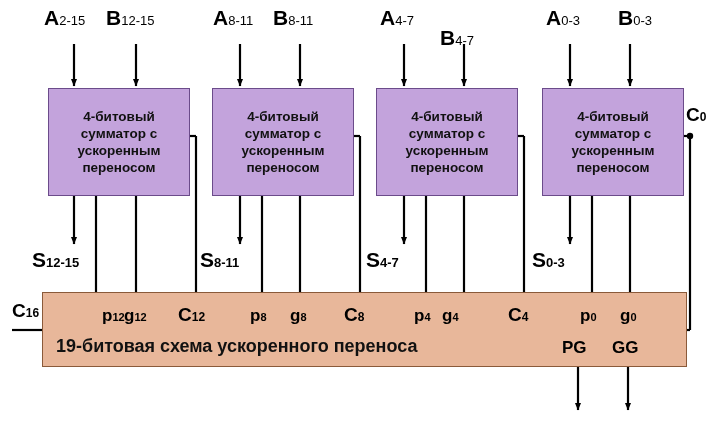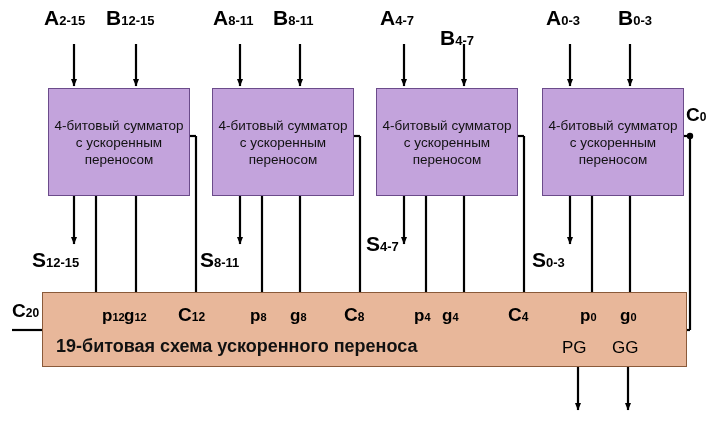--- a/index.html
+++ b/index.html
@@ -32,21 +32,21 @@
     box-sizing: border-box;
     display: flex;
     align-items: center;
     justify-content: center;
     text-align: center;
   }
   .adder-label {
     font-size: 13.5px;
     line-height: 17px;
     color: #111111;
-    font-weight: 400;
+    font-weight: 700;
     padding: 0 4px;
   }
   .cla-bar {
     position: absolute;
     left: 42px;
     top: 292px;
     width: 645px;
     height: 75px;
     background: #e8b79a;
     border: 1.5px solid #8a5a3a;
@@ -65,21 +65,21 @@
     position: absolute;
     color: #000000;
     white-space: nowrap;
   }
   .in-label {
     font-size: 21px;
     font-weight: 700;
   }
   .in-label .sub {
     font-size: 13px;
-    font-weight: 700;
+    font-weight: 400;
     text-align: right;
   }
   .sum-label {
     font-size: 21px;
     font-weight: 700;
     text-align: center;
   }
   .sum-label .sub {
     font-size: 13px;
     font-weight: 700;
@@ -95,21 +95,21 @@
   .c-label {
     font-size: 19px;
     font-weight: 700;
   }
   .c-label .sub {
     font-size: 12px;
     font-weight: 700;
   }
   .pggg-label {
     font-size: 17px;
-    font-weight: 400;
+    font-weight: 700;
   }
 </style>
 </head>
 <body>
 
 <div id="canvas">
 
   <svg class="wires" viewBox="0 0 716 423">
     <defs>
       <marker id="arrow" markerWidth="9" markerHeight="9" refX="7.5" refY="3.2" orient="auto" markerUnits="userSpaceOnUse">
@@ -205,32 +205,32 @@
   <div class="adder-box" style="left:542px; top:88px; width:142px; height:108px;">
     <div class="adder-label">4-битовый сумматор с ускоренным переносом</div>
   </div>
 
   <div class="lbl sum-label" style="left:32px; top:248px;">
     <span>S</span><span class="sub">12-15</span>
   </div>
   <div class="lbl sum-label" style="left:200px; top:248px;">
     <span>S</span><span class="sub">8-11</span>
   </div>
-  <div class="lbl sum-label" style="left:366px; top:232px;">
+  <div class="lbl sum-label" style="left:366px; top:248px;">
     <span>S</span><span class="sub">4-7</span>
   </div>
   <div class="lbl sum-label" style="left:532px; top:248px;">
     <span>S</span><span class="sub">0-3</span>
   </div>
 
   <div class="lbl c-label" style="left:686px; top:104px;">
     <span>C</span><span class="sub">0</span>
   </div>
   <div class="lbl c-label" style="left:12px; top:300px;">
-    <span>C</span><span class="sub">20</span>
+    <span>C</span><span class="sub">16</span>
   </div>
 
   <div class="cla-bar"></div>
   <div class="cla-title">19-битовая схема ускоренного переноса</div>
 
   <div class="lbl pg-label" style="left:82px; top:306px;margin-left:20px;">
     <span>p</span><span class="sub">12</span>
   </div>
   <div class="lbl pg-label" style="left:124px; top:306px;">
     <span>g</span><span class="sub">12</span>

